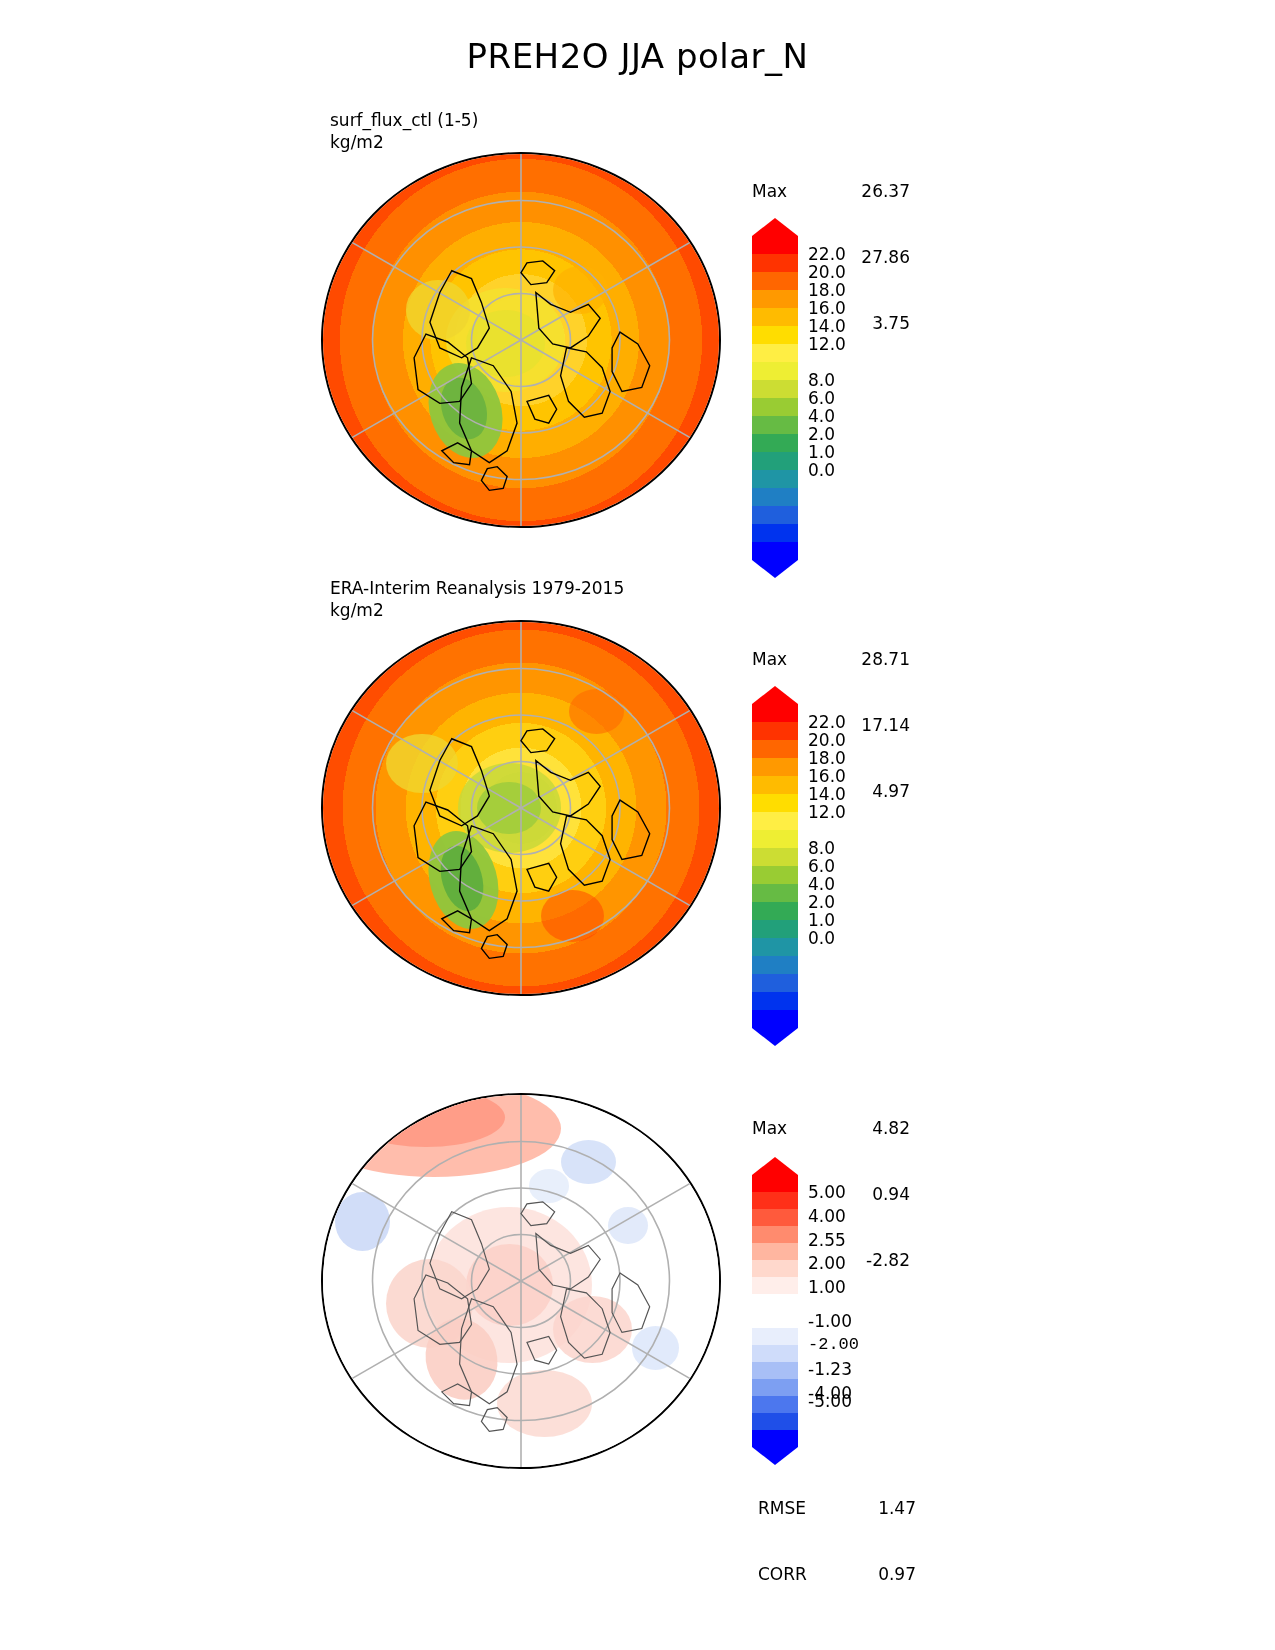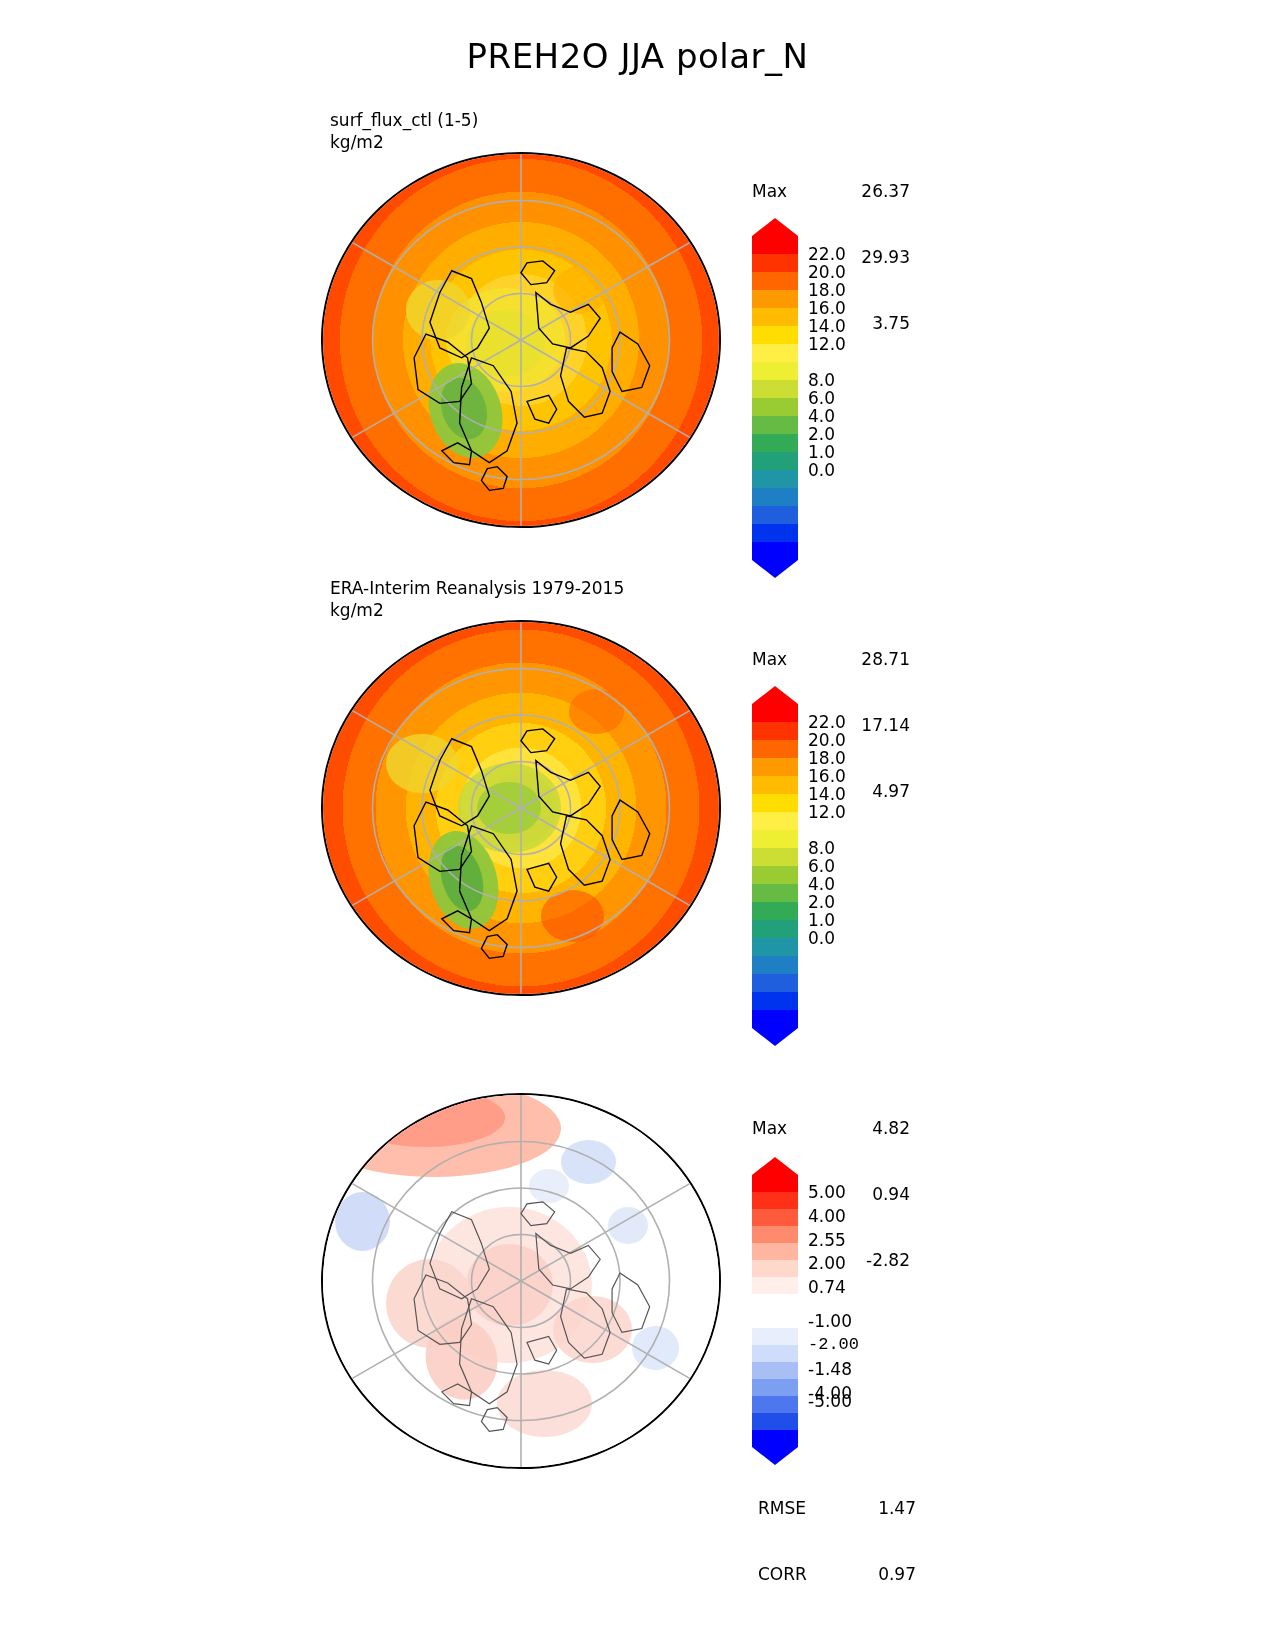--- a/index.html
+++ b/index.html
@@ -176,21 +176,21 @@
             <path d="M206 250 L214 268 L228 272 L236 258 L228 244 Z"></path>
             <path d="M120 300 L132 312 L148 314 L150 300 L136 292 Z"></path>
           </g>
         </svg>
       </div>
     </div>
   </div>
 
   <div class="stats" style="left:752px; top:36px;">
     <div class="row"><span class="k">Max</span><span class="v">26.37</span></div>
-    <div class="row"><span class="k">Mean</span><span class="v">29.93</span></div>
+    <div class="row"><span class="k">Mean</span><span class="v">27.86</span></div>
     <div class="row"><span class="k">Min</span><span class="v">3.75</span></div>
   </div>
 
   <div class="cbar" id="cbar1" style="left: 752px; top: 118px; position: absolute;">
       <div class="cap cap-top" style="border-bottom-color: rgb(255, 0, 0);"></div>
       <div>
         <div class="seg" style="background: rgb(255, 0, 0); height: 18px;"></div>
         <div class="seg" style="background: rgb(255, 51, 0); height: 18px;"></div>
         <div class="seg" style="background: rgb(255, 102, 0); height: 18px;"></div>
         <div class="seg" style="background: rgb(255, 153, 0); height: 18px;"></div>
@@ -397,24 +397,24 @@
         <div class="seg" style="background: rgb(76, 119, 238); height: 17px;"></div>
         <div class="seg" style="background: rgb(31, 79, 232); height: 17px;"></div>
         <div class="seg" style="background: rgb(0, 0, 255); height: 17px;"></div>
       </div>
       <div class="cap cap-bot" style="border-top-color: rgb(0, 0, 255);"></div>
       <div class="labels" style="position: absolute; left: 56px; top: 18px;">
         <div style="position: absolute; top: 17px; white-space: nowrap;">5.00</div>
         <div style="position: absolute; top: 40.8px; white-space: nowrap;">4.00</div>
         <div style="position: absolute; top: 64.6px; white-space: nowrap;">2.55</div>
         <div style="position: absolute; top: 88.4px; white-space: nowrap;">2.00</div>
-        <div style="position: absolute; top: 112.2px; white-space: nowrap;">0.74</div>
+        <div style="position: absolute; top: 112.2px; white-space: nowrap;">1.00</div>
         <div style="position: absolute; top: 146.2px; white-space: nowrap;">-1.00</div>
         <div style="position: absolute; top: 170px; white-space: nowrap; font-family: Liberation Mono, monospace;">-2.00</div>
-        <div style="position: absolute; top: 193.8px; white-space: nowrap;">-1.48</div>
+        <div style="position: absolute; top: 193.8px; white-space: nowrap;">-1.23</div>
         <div style="position: absolute; top: 217.6px; white-space: nowrap;">-4.00</div>
         <div style="position: absolute; top: 226px; white-space: nowrap;">-5.00</div>
       </div>
     </div>
 
   <div class="stats" style="left:752px; top:398px;margin-left:6px;">
     <div class="row"><span class="k">RMSE</span><span class="v">1.47</span></div>
     <div class="row"><span class="k">CORR</span><span class="v">0.97</span></div>
   </div>
 </div>

